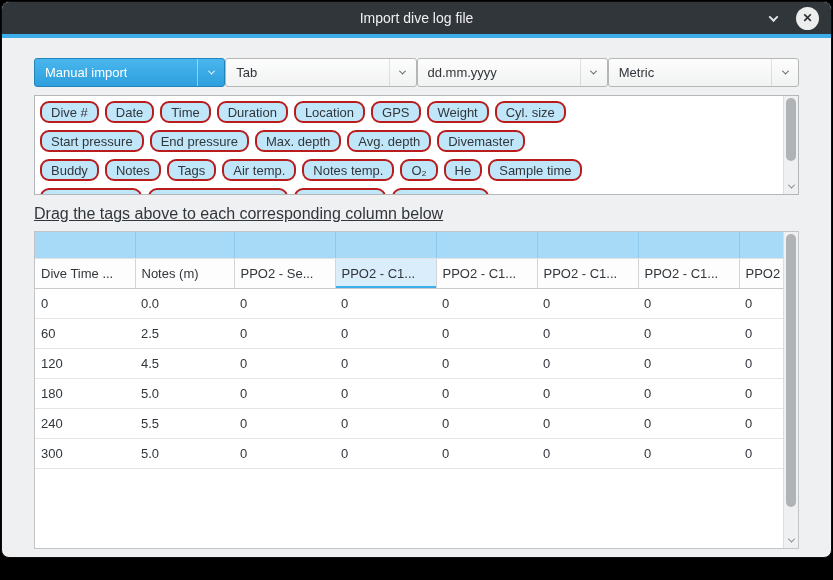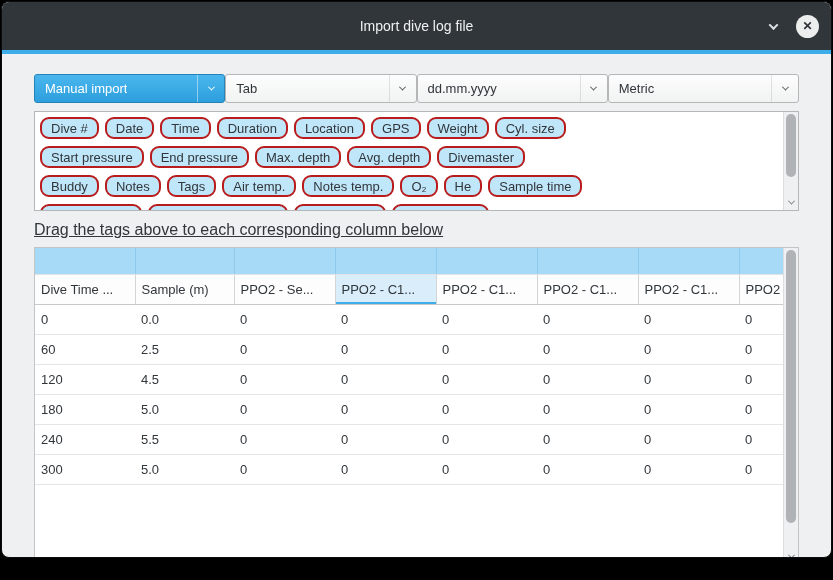--- a/index.html
+++ b/index.html
@@ -2,21 +2,21 @@
 <html><head>
 <meta charset="utf-8">
 <style>
   * { box-sizing: border-box; margin: 0; padding: 0; }
   html, body { width: 833px; height: 580px; background: #000; overflow: hidden;
                font-family: "Liberation Sans", sans-serif; color: #31363b; }
   .window { position: absolute; top: 1px; left: 1px; width: 831px; height: 557px;
             background: #eff0f1; border: 1px solid #0c0c0c; border-radius: 8px; overflow: hidden; }
 
   
-  .titlebar { height: 48px; background: #31363b; position: relative;
+  .titlebar { height: 32px; background: #31363b; position: relative;
               display: flex; align-items: center; justify-content: center; }
   .title { color: #eff0f1; font-size: 14px; font-weight: 500; }
   .tb-icons { position: absolute; right: 12px; top: 0; bottom: 0; display: flex; align-items: center; gap: 14px; }
   .tb-shade { color: #dfe2e5; width: 18px; height: 18px; display: flex; align-items: center; justify-content: center; cursor: pointer; }
   .tb-close { width: 23px; height: 23px; border-radius: 50%; background: #eceded; color: #2c3136;
               display: flex; align-items: center; justify-content: center; font-size: 12px; font-weight: bold; cursor: pointer; }
   .accent-line { height: 4px; background: #3daee9; }
 
   
   .chev { display: inline-block; width: 7px; height: 7px;
@@ -200,21 +200,21 @@
               <td class="drop-cell"></td>
               <td class="drop-cell"></td>
               <td class="drop-cell"></td>
               <td class="drop-cell"></td>
               <td class="drop-cell"></td>
               <td class="drop-cell"></td>
               <td class="drop-cell"></td>
             </tr>
             <tr class="head-row">
               <th class="head-cell">Dive Time ...</th>
-              <th class="head-cell">Sample (m)</th>
+              <th class="head-cell">Notes (m)</th>
               <th class="head-cell">PPO2 - Se...</th>
               <th class="head-cell hl">PPO2 - C1...</th>
               <th class="head-cell">PPO2 - C1...</th>
               <th class="head-cell">PPO2 - C1...</th>
               <th class="head-cell">PPO2 - C1...</th>
               <th class="head-cell">PPO2</th>
             </tr>
           </thead>
           <tbody>
             <tr class="data-row">

